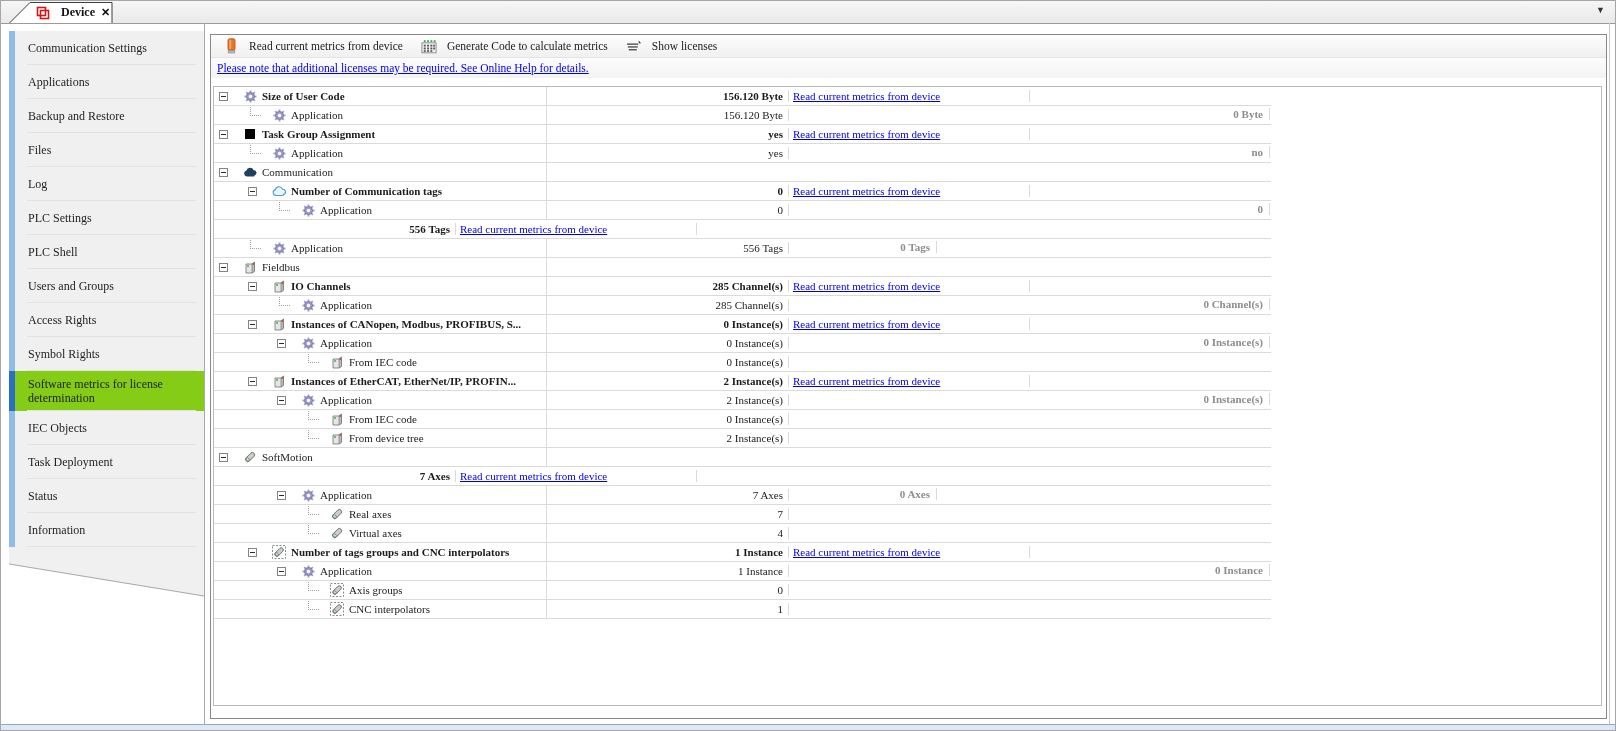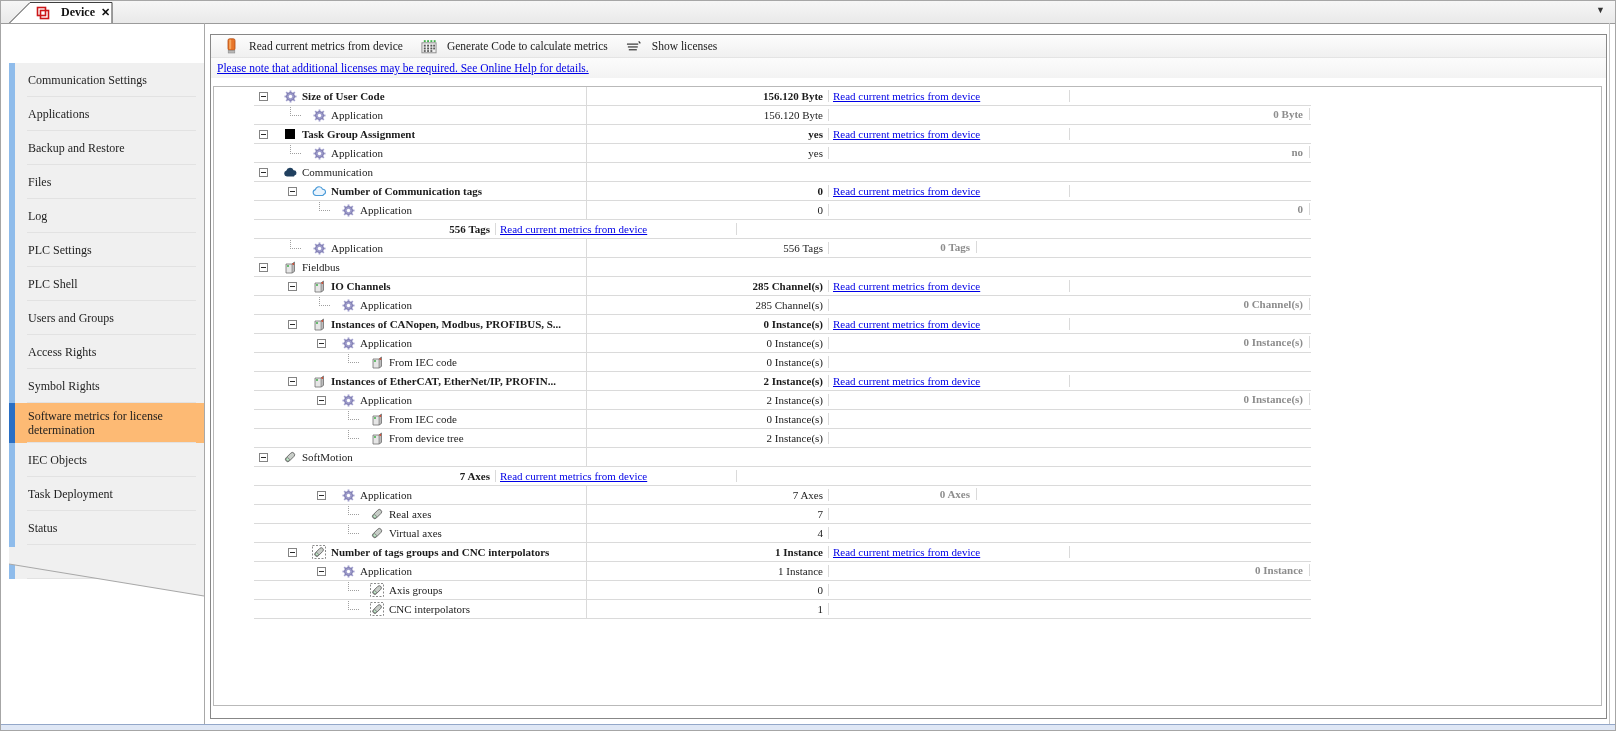--- a/index.html
+++ b/index.html
@@ -8,39 +8,39 @@
   
   .tabbar{position:absolute;top:0;left:0;right:0;height:22px;background:linear-gradient(#f6f6f6,#e9e9e9);
           border-bottom:1px solid #9b9b9b;}
   .tab{position:absolute;left:8px;top:1px;width:104px;height:21px;}
   .tab svg.tab-shape{position:absolute;left:0;top:0;}
   .tab .tab-content{position:absolute;left:26px;top:0;height:21px;display:flex;align-items:center;gap:6px;}
   .tab-label{font-size:12px;font-weight:bold;color:#111;}
   .tab-close{font-size:11px;font-weight:bold;color:#111;cursor:default;}
   .overflow-caret{position:absolute;right:10px;top:4px;font-size:9px;color:#333;}
   
-  .sidebar{position:absolute;left:8px;top:30px;width:195px;margin-top:32px;}
+  .sidebar{position:absolute;left:8px;top:30px;width:195px;}
   .side-item{position:relative;height:34px;background:#f0f0f0;border-left:6px solid #8fbceb;
              display:flex;align-items:center;padding-left:13px;padding-right:6px;
              font-size:12px;color:#1e1e1e;box-sizing:border-box;line-height:14px;}
   .side-item::after{content:"";position:absolute;bottom:0;left:12px;right:8px;height:1px;background:#e2e2e2;}
-  .side-item.selected{background:#fdba74;border-left-color:#2a6fc4;height:40px;}
+  .side-item.selected{background:#84cc16;border-left-color:#2a6fc4;height:40px;}
   .side-slant{display:block;}
   .side-divider{position:absolute;left:203px;top:22px;bottom:6px;width:1px;background:#a8a8a8;}
   .right-inner-line{position:absolute;right:5px;top:22px;bottom:6px;width:1px;background:#c4c4c4;}
   
   .panel{position:absolute;left:209px;top:33px;width:1397px;height:685px;border:1px solid #878787;
          background:#fff;box-sizing:border-box;display:flex;flex-direction:column;}
   .toolbar{height:22px;flex:none;background:linear-gradient(#fdfdfd,#f0f0f0);border-bottom:1px solid #e4e4e4;
            display:flex;align-items:center;padding-left:5px;gap:4px;}
   .tbtn{display:flex;align-items:center;gap:6px;padding:0 7px;height:20px;font-size:11.5px;color:#1b1b1b;cursor:default;}
   .notice{height:20px;flex:none;background:linear-gradient(#fcfcfc,#f3f3f3);display:flex;align-items:center;
           padding-left:6px;font-size:11.5px;}
   .notice a{color:#0000e6;text-decoration:underline;cursor:pointer;}
-  .content{flex:1;margin:8px 4px 12px 2px;border:1px solid #b9b9b9;background:#fff;overflow:hidden;padding-left:40px;}
+  .content{flex:1;margin:8px 4px 12px 2px;border:1px solid #b9b9b9;background:#fff;overflow:hidden;}
   
   .grid{width:1057px;}
   .trow{display:flex;height:18px;border-bottom:1px solid #dadada;align-items:center;font-size:11px;color:#1b1b1b;}
   .c-tree{width:333px;flex:none;border-right:1px solid #dadada;display:flex;align-items:center;height:100%;
           overflow:hidden;white-space:nowrap;box-sizing:border-box;}
   .c-val{width:242px;flex:none;border-right:1px solid #dadada;text-align:right;padding-right:5px;box-sizing:border-box;}
   .c-link{width:241px;flex:none;border-right:1px solid #dadada;padding-left:4px;box-sizing:border-box;overflow:hidden;white-space:nowrap;}
   .c-dev{width:240px;flex:none;border-right:1px solid #dadada;text-align:right;padding-right:6px;box-sizing:border-box;
          color:#8d8d8d;font-weight:bold;margin-top:36px;}
   .bold{font-weight:bold;}

